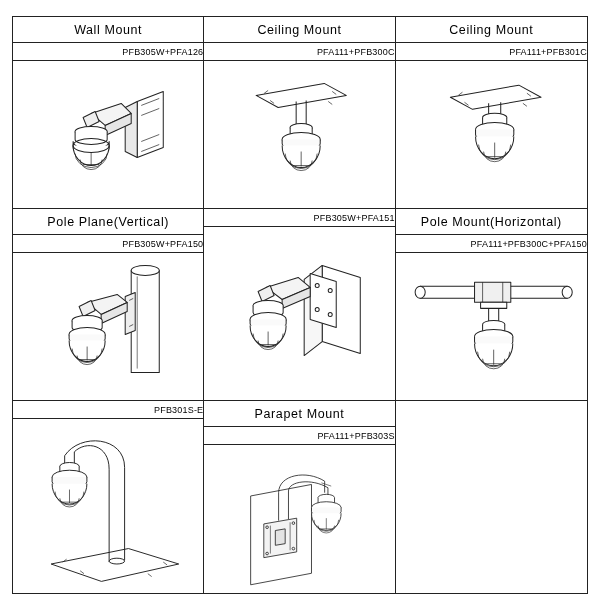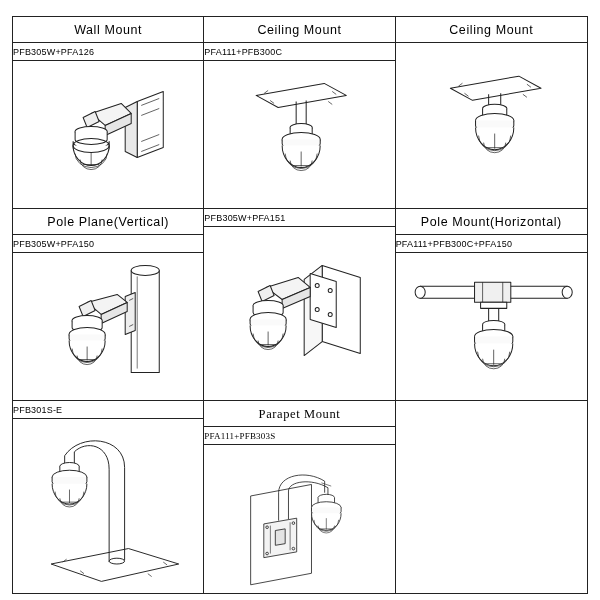--- a/index.html
+++ b/index.html
@@ -48,21 +48,21 @@
     text-align: center;
     font-size: 12.5px;
     letter-spacing: 0.6px;
     border-bottom: 1px solid #222;
     box-sizing: border-box;
     white-space: nowrap;
   }
   .model {
     height: 18px;
     line-height: 18px;
-    text-align: left;
+    text-align: right;
     font-size: 9px;
     letter-spacing: 0.2px;
     border-bottom: 1px solid #222;
     box-sizing: border-box;
     white-space: nowrap;
   }
   .art {
     flex: 1;
     position: relative;
   }
@@ -138,20 +138,21 @@
             <path d="M86 91 A11 10 0 0 0 108 91" stroke-width="0.7"></path>
             <path d="M97 82 L97 97" stroke-width="0.7"></path>
             <path d="M89 96 L105 96" stroke-width="0.7"></path>
           </g>
         </svg>
       </div>
     </div>
 
     <div class="cell col3">
       <div class="title">Ceiling Mount</div>
+      <div class="model">PFA111+PFB301C</div>
       <div class="art">
         <svg viewBox="0 0 190 130" preserveAspectRatio="xMidYMid meet">
           <g fill="none" stroke="#222" stroke-width="1" stroke-linejoin="round">
 
             <path d="M54 28 L122 16 L144 28 L76 40 Z" fill="#fff"></path>
             <path d="M62 26 L66 23 M130 24 L134 27 M72 36 L68 33 M126 34 L130 37" stroke-width="0.7"></path>
 
             <path d="M92 34 L92 46 M104 33 L104 45"></path>
 
             <ellipse cx="98" cy="48" rx="12" ry="4" fill="#fff"></ellipse>
@@ -292,21 +293,21 @@
             <path d="M37 67 A18 21 0 0 0 73 67" fill="#fff"></path>
             <path d="M40 75 A15 14 0 0 0 70 75" stroke-width="0.7"></path>
             <path d="M45 82 A10 9 0 0 0 65 82" stroke-width="0.7"></path>
             <path d="M55 73 L55 87" stroke-width="0.7"></path>
             <path d="M47 86 L63 86" stroke-width="0.7"></path>
           </g>
         </svg>
       </div>
     </div>
 
-    <div class="cell" style="border-bottom:none;font-family:Liberation Serif, serif;">
+    <div class="cell" style="border-bottom:none;">
       <div class="title">Parapet Mount</div>
       <div class="model">PFA111+PFB303S</div>
       <div class="art">
         <svg viewBox="0 0 190 180" preserveAspectRatio="xMidYMid meet">
           <g fill="none" stroke="#222" stroke-width="1" stroke-linejoin="round">
 
             <path d="M36 62 L110 48 L110 156 L36 170 Z" fill="#fff"></path>
 
             <path d="M52 96 L92 89 L92 130 L52 137 Z" fill="#f3f3f3"></path>
             <path d="M60 98 L60 132 M84 94 L84 128" stroke-width="0.7"></path>

